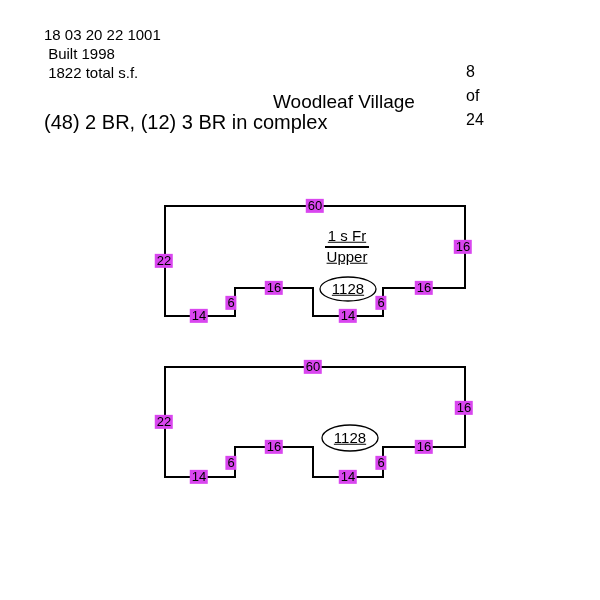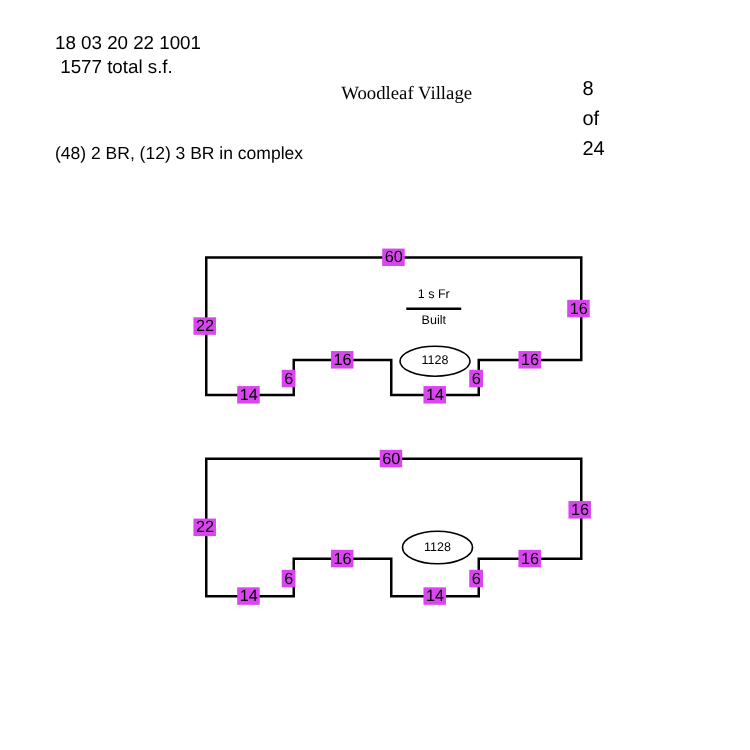--- a/index.html
+++ b/index.html
@@ -9,59 +9,61 @@
     font-family: "Liberation Sans", sans-serif;
     color: #000000;
     position: relative;
     overflow: hidden;
   }
   .page { position: absolute; left: 0; top: 0; width: 486px; height: 600px; }
 
   
   .hdr-block { position: absolute; left: 44px; top: 25px; }
   .hdr-line { font-size: 15px; line-height: 19px; white-space: pre; }
-  .complex-info { position: absolute; left: 44px; top: 113px; font-size: 14px; line-height: 19px; }
-  .community-name { position: absolute; left: 273px; top: 66px; font-size: 15px; line-height: 19px; font-family: Liberation Serif, serif; }
+  .complex-info { position: absolute; left: 44px; top: 113px; font-size: 20px; line-height: 19px; }
+  .community-name { position: absolute; left: 273px; top: 92px; font-size: 19px; line-height: 19px; }
   .page-indicator { position: absolute; left: 466px; top: 60px; font-size: 16px; line-height: 24px; }
 
   
   svg.sketch-layer { position: absolute; left: 0; top: 0; }
 
   
   .dim {
     position: absolute;
     font-size: 13px;
     line-height: 1.1;
     background: #d946ef;
     padding: 0 2px;
     transform: translate(-50%, -50%);
     white-space: pre;
   }
   
   .sketch-text {
     position: absolute;
-    font-size: 10px;
+    font-size: 15px;
     line-height: 1.1;
     transform: translate(-50%, -50%);
     white-space: pre;
+    text-decoration: underline;
   }
   .fraction-bar {
     position: absolute;
     height: 2px;
     background: #000000;
   }
 </style>
 </head>
 <body>
 
 <div class="page">
 
   <div class="hdr-block">
     <div class="hdr-line">18 03 20 22 1001</div>
-    <div class="hdr-line"> 1577 total s.f.</div>
+    <div class="hdr-line"> Built 1998</div>
+    <div class="hdr-line"> 1822 total s.f.</div>
   </div>
   <div class="complex-info">(48) 2 BR, (12) 3 BR in complex</div>
   <div class="community-name">Woodleaf Village</div>
   <div class="page-indicator">8 of 24</div>
 
   <svg class="sketch-layer" width="600" height="600" viewBox="0 0 600 600">
     <path d="M165,206 L465,206 L465,288 L383,288 L383,316 L313,316 L313,288 L235,288 L235,316 L165,316 Z" fill="none" stroke="#000000" stroke-width="2"></path>
     <ellipse cx="348" cy="289" rx="28" ry="12" fill="#ffffff" stroke="#000000" stroke-width="1.3"></ellipse>
     <path d="M165,367 L465,367 L465,447 L383,447 L383,477 L313,477 L313,447 L235,447 L235,477 L165,477 Z" fill="none" stroke="#000000" stroke-width="2"></path>
     <ellipse cx="350" cy="438" rx="28" ry="13" fill="#ffffff" stroke="#000000" stroke-width="1.3"></ellipse>
@@ -71,21 +73,21 @@
   <div class="dim" style="left:463px;top:247px">16</div>
   <div class="dim" style="left:164px;top:261px">22</div>
   <div class="dim" style="left:199px;top:316px">14</div>
   <div class="dim" style="left:231px;top:303px">6</div>
   <div class="dim" style="left:274px;top:288px">16</div>
   <div class="dim" style="left:348px;top:316px">14</div>
   <div class="dim" style="left:381px;top:303px">6</div>
   <div class="dim" style="left:424px;top:288px">16</div>
   <div class="sketch-text" style="left:347px;top:236px">1 s Fr</div>
   <div class="fraction-bar" style="left:325px;top:246px;width:44px"></div>
-  <div class="sketch-text" style="left:347px;top:257px">Built</div>
+  <div class="sketch-text" style="left:347px;top:257px">Upper</div>
   <div class="sketch-text" style="left:348px;top:289px">1128</div>
 
   <div class="dim" style="left:313px;top:367px">60</div>
   <div class="dim" style="left:464px;top:408px">16</div>
   <div class="dim" style="left:164px;top:422px">22</div>
   <div class="dim" style="left:199px;top:477px">14</div>
   <div class="dim" style="left:231px;top:463px">6</div>
   <div class="dim" style="left:274px;top:447px">16</div>
   <div class="dim" style="left:348px;top:477px">14</div>
   <div class="dim" style="left:381px;top:463px">6</div>

